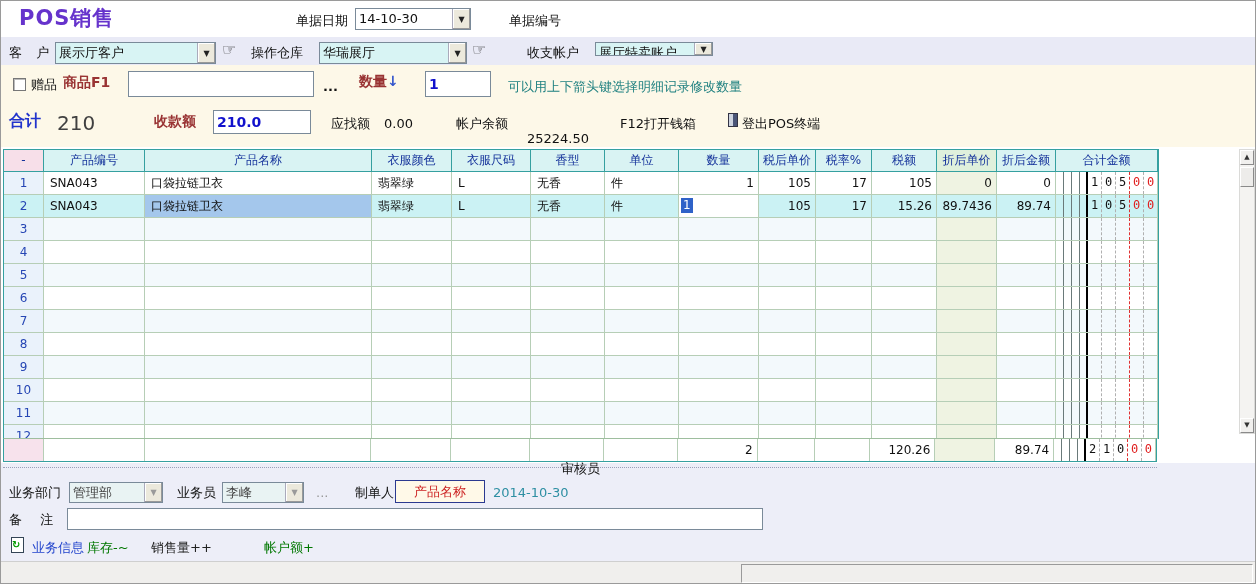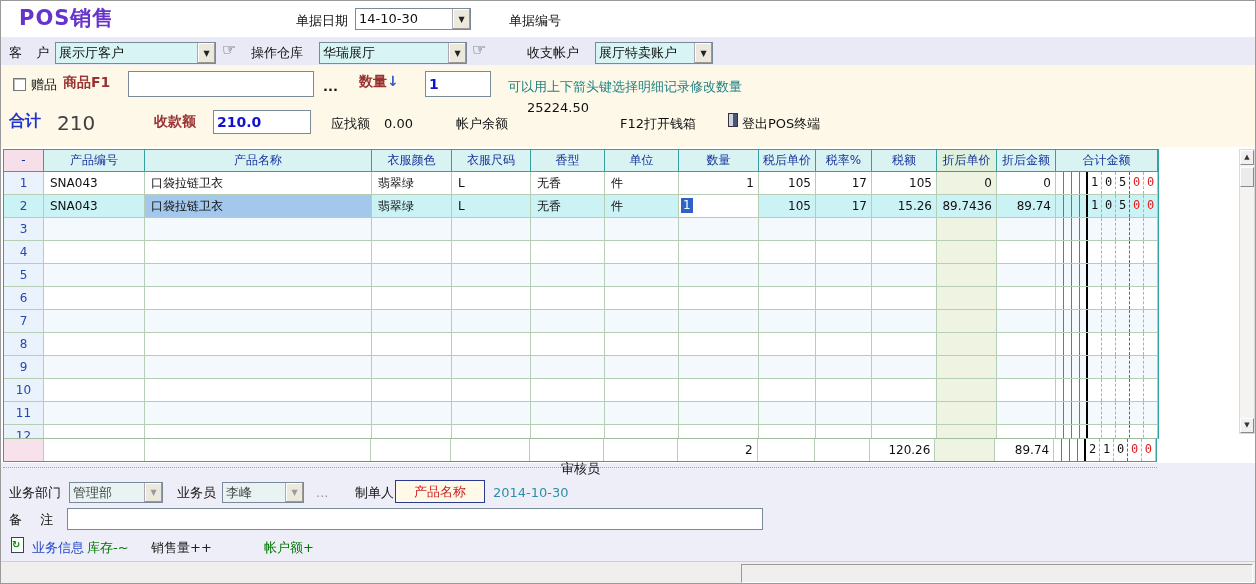--- a/index.html
+++ b/index.html
@@ -133,42 +133,42 @@
     <span class="cbtn">▼</span>
   </div>
   <span class="hand" style="left:221px;top:40px;">☞</span>
   <span class="lb" style="left:250px;top:44px;">操作仓库</span>
   <div class="combo cyan" style="left:318px;top:41px;width:148px;height:22px;">
     <span class="cfield">华瑞展厅</span>
     <span class="cbtn">▼</span>
   </div>
   <span class="hand" style="left:471px;top:40px;">☞</span>
   <span class="lb" style="left:526px;top:44px;">收支帐户</span>
-  <div class="combo cyan" style="left:594px;top:41px;width:118px;height:22px;justify-content:space-between;">
+  <div class="combo cyan" style="left:594px;top:41px;width:118px;height:14px;justify-content:space-between;">
     <span class="cfield">展厅特卖账户</span>
     <span class="cbtn">▼</span>
   </div>
 
   <span class="cb" style="left:12px;top:77px;"></span>
   <span class="lb" style="left:30px;top:76px;">赠品</span>
   <span class="lb b14 darkred" style="left:62px;top:74px;">商品F1</span>
   <input class="tin" style="left: 127px; top: 70px; width: 186px; height: 26px;" value="">
   <span class="lb" style="left:322px;top:78px;font-weight:bold;">...</span>
   <span class="lb b14 darkred" style="left:358px;top:73px;"><span>数量</span><span class="qarr">↓</span></span>
   <input class="tin blueb" style="left: 424px; top: 70px; width: 66px; height: 26px;" value="1">
   <span class="hint" style="left:507px;top:77px;">可以用上下箭头键选择明细记录修改数量</span>
 
   <span class="bigblue" style="left:8px;top:110px;">合计</span>
   <span class="bigred" style="left:56px;top:110px;">210</span>
   <span class="lb b14 darkred" style="left:153px;top:113px;">收款额</span>
   <input class="tin blueb" style="left: 212px; top: 109px; width: 98px; height: 24px;" value="210.0">
   <span class="lb" style="left:330px;top:115px;">应找额</span>
   <span class="lb" style="left:383px;top:115px;">0.00</span>
   <span class="lb" style="left:455px;top:115px;">帐户余额</span>
-  <span class="lb" style="left:526px;top:99px;">25224.50</span>
+  <span class="lb" style="left:526px;top:130px;">25224.50</span>
   <span class="lb" style="left:619px;top:115px;">F12打开钱箱</span>
   <span class="door" style="left:727px;top:112px;"></span>
   <span class="lb" style="left:741px;top:115px;">登出POS终端</span>
 
   <div id="tableWrap">
       <div class="trow thead">
         <div class="tcell th th-first" style="width: 40px;">-</div>
         <div class="tcell th" style="width: 101px;">产品编号</div>
         <div class="tcell th" style="width: 227px;">产品名称</div>
         <div class="tcell th" style="width: 80px; text-align: center;">衣服颜色</div>

